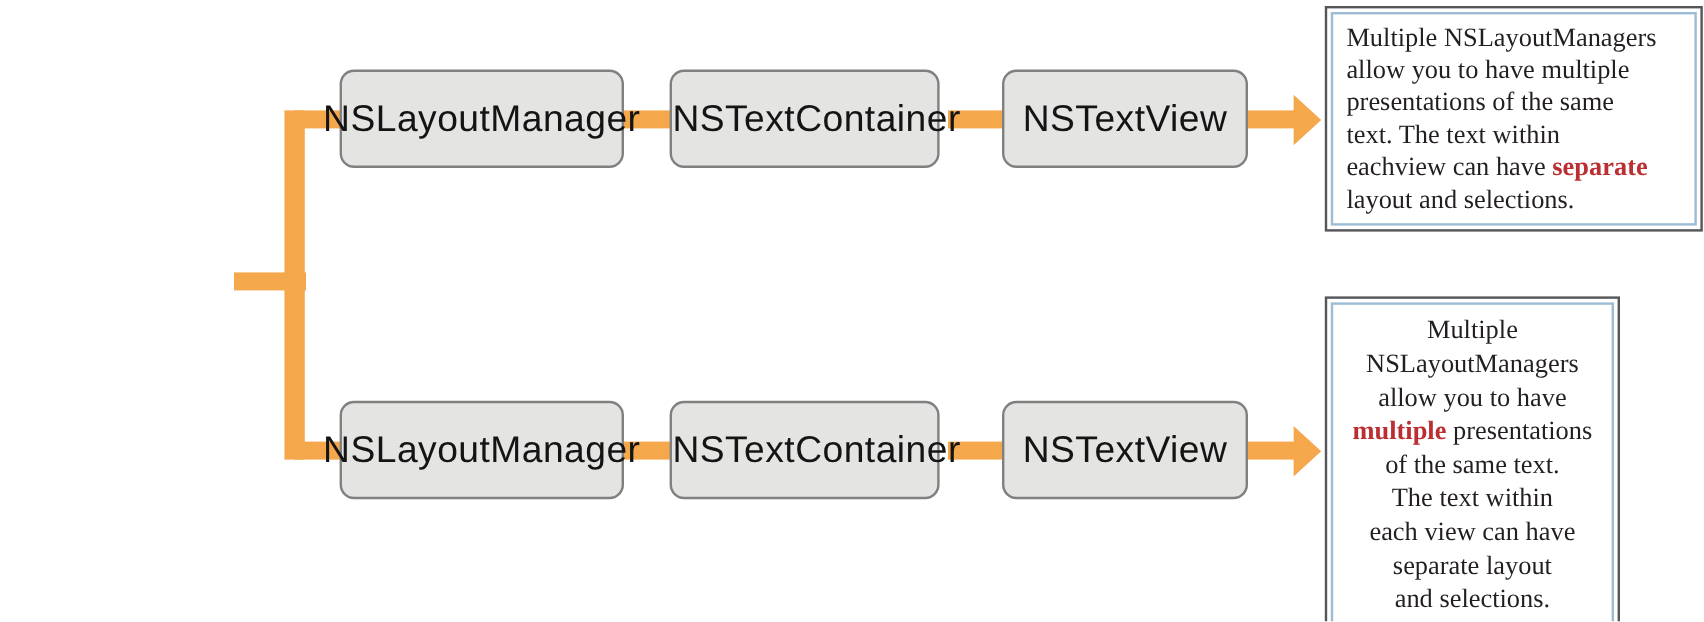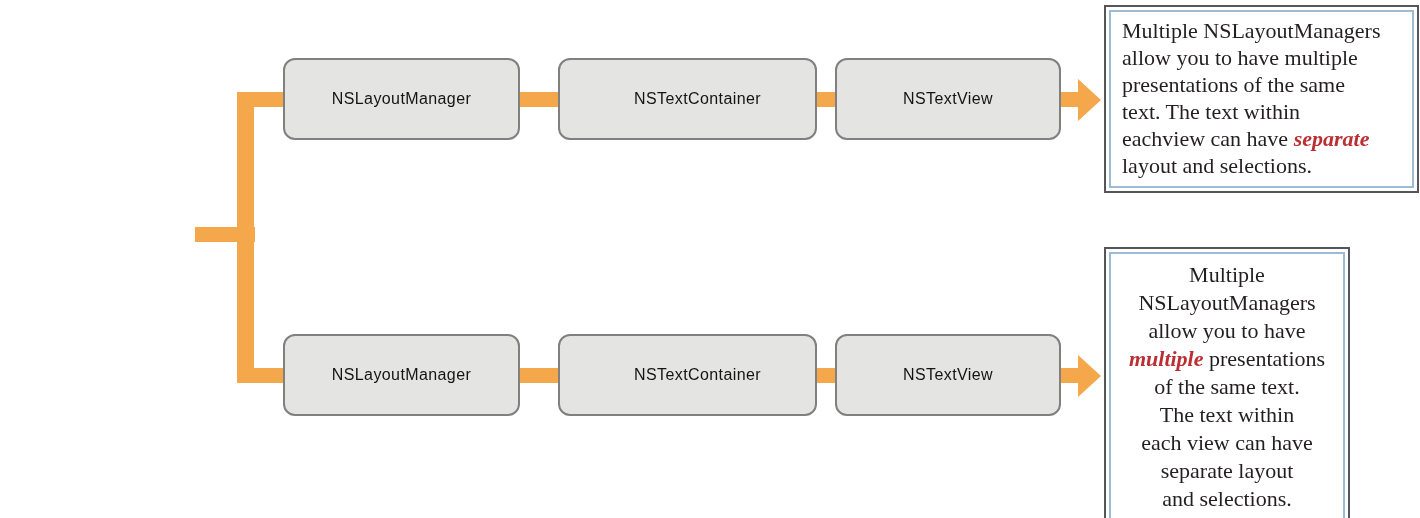--- a/index.html
+++ b/index.html
@@ -7,28 +7,28 @@
     position:relative;width:1420px;height:518px;background:#ffffff;
     font-family:"Liberation Sans",sans-serif;overflow:hidden;
   }
   
   .node{
     position:absolute;z-index:2;box-sizing:border-box;
     background:var(--node-fill,#e4e4e3);
     border:2px solid var(--node-border,#808080);
     border-radius:12px;
     display:flex;align-items:center;justify-content:center;
-    font-size:16px;letter-spacing:0.4px;color:#141414;
+    font-size:31px;letter-spacing:0.4px;color:#141414;
   }
   .node-storage{left:3px;top:190px;width:200px;height:88px;}
   .r1{top:58px;height:82px;}
   .r2{top:334px;height:82px;}
   .col-lm{left:283px;width:237px;}
-  .col-tc{left:558px;width:259px;padding-left:20px;}
-  .col-tv{left:835px;width:226px;}
+  .col-tc{left:558px;width:225px;padding-left:20px;}
+  .col-tv{left:835px;width:205px;}
   
   .conn{position:absolute;z-index:1;background:var(--connector,#f5a74c);}
   .h15{height:15px;}
   .storage-stub{left:195px;top:227px;width:60px;}
   .trunk{left:237px;top:92px;width:17px;height:291px;}
   .stub-r1{left:245px;top:92px;width:45px;}
   .stub-r2{left:245px;top:368px;width:45px;}
   .c1-r1{left:512px;top:92px;width:52px;}
   .c2-r1{left:790px;top:92px;width:52px;}
   .shaft-r1{left:1036px;top:92px;width:44px;}
@@ -55,21 +55,21 @@
   }
   .callout-top{left:1104px;top:5px;width:315px;height:188px;}
   .callout-bottom{left:1104px;top:235px;width:246px;height:280px;margin-top:12px;}
   .callout-text{
     font-family:"Liberation Serif",serif;font-size:22px;color:#231f20;
     white-space:pre-line;
   }
   .callout-top .callout-text{line-height:27px;padding:5px 4px 0 11px;text-align:left;}
   .callout-bottom .callout-text{line-height:28px;padding:7px 4px 0 4px;text-align:center;}
   .callout-text .red{
-    color:var(--highlight-red,#bb2f33);font-weight:bold;font-style:italic;
+    color:var(--highlight-red,#bb2f33);font-weight:bold;
   }
 </style>
 </head>
 <body>
 
 <div class="canvas">
 
   <div class="conn h15 storage-stub"></div>
   <div class="conn trunk"></div>
 

